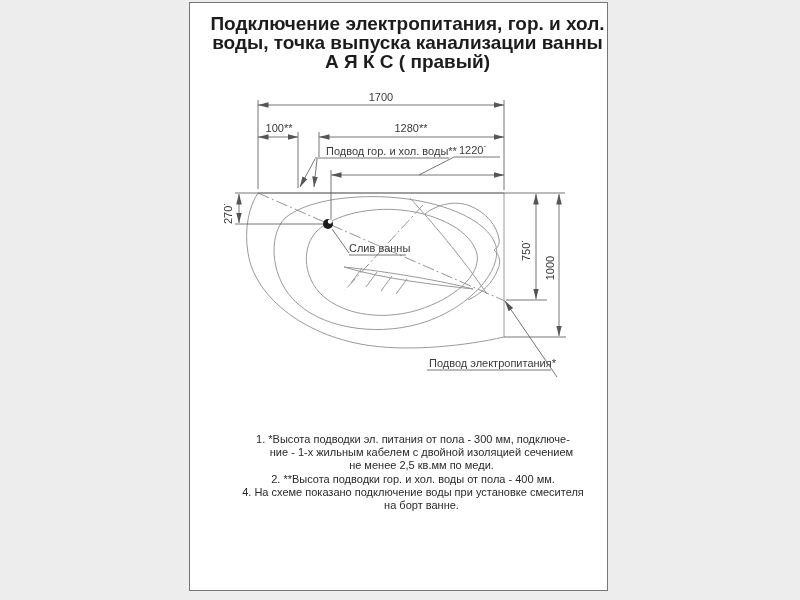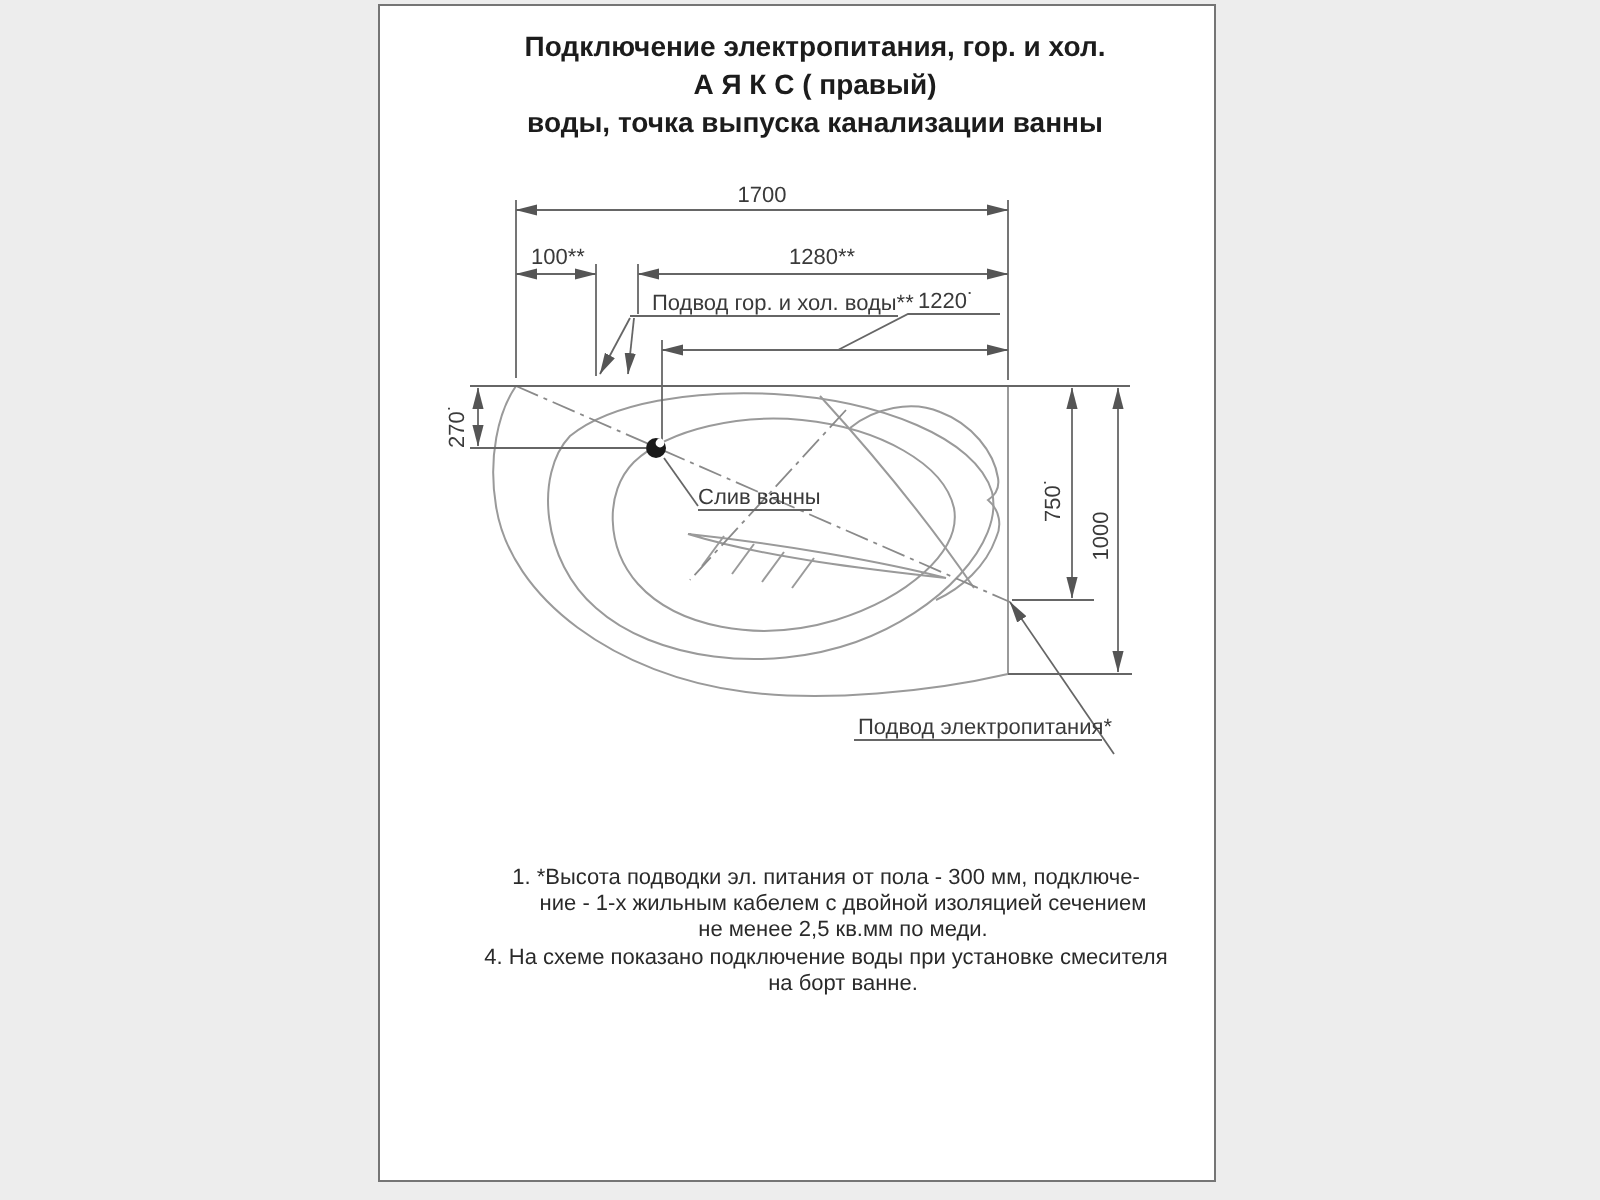--- a/index.html
+++ b/index.html
@@ -1,35 +1,35 @@
 <!DOCTYPE html>
 <html><head>
 <meta charset="utf-8">
 <style>
   html,body{margin:0;padding:0;}
   body{background:#ededed;font-family:"Liberation Sans",sans-serif;}
   #stage{position:relative;width:800px;height:600px;background:#ededed;overflow:hidden;}
   .page{position:absolute;left:189px;top:2px;width:419px;height:589px;background:#ffffff;border:1px solid #757575;box-sizing:border-box;}
-  .title{position:absolute;left:0px;top:11px;width:435px;text-align:center;font-weight:bold;font-size:14px;line-height:19px;color:#1c1c1c;}
+  .title{position:absolute;left:0px;top:11px;width:435px;text-align:center;font-weight:bold;font-size:19px;line-height:19px;color:#1c1c1c;}
   .drawing-svg{position:absolute;left:-1px;top:-1px;width:419px;height:589px;}
   .drawing-svg text{font-family:"Liberation Sans",sans-serif;font-size:11px;fill:#3a3a3a;}
   .notes{position:absolute;left:40px;top:430px;width:366px;font-size:11px;line-height:13.2px;color:#2a2a2a;}
   .notes .ln{white-space:nowrap;text-align:center;}
   .notes .ind{padding-left:17px;}
 </style>
 </head>
 <body>
 
 <div id="stage">
   <div class="page">
 
     <div class="title">
       <div>Подключение электропитания, гор. и хол.</div>
+      <div>воды, точка выпуска канализации ванны</div>
       <div>А Я К С  ( правый)</div>
-      <div>воды, точка выпуска канализации ванны</div>
     </div>
 
     <svg class="drawing-svg" viewBox="190 2 419 589" preserveAspectRatio="none">
       <defs>
         <marker id="aE" markerUnits="userSpaceOnUse" markerWidth="11" markerHeight="8" refX="10.5" refY="4" orient="auto">
           <path d="M10.8,4 L0,1.2 L0,6.8 Z" fill="#555"></path>
         </marker>
         <marker id="aS" markerUnits="userSpaceOnUse" markerWidth="11" markerHeight="8" refX="0.5" refY="4" orient="auto">
           <path d="M0.2,4 L11,1.2 L11,6.8 Z" fill="#555"></path>
         </marker>
@@ -98,18 +98,19 @@
 
       <text x="327" y="155">Подвод гор. и хол. воды**</text>
       <text x="350" y="252">Слив ванны</text>
       <text x="430" y="367">Подвод электропитания*</text>
     </svg>
 
     <div class="notes">
       <div class="ln">1. *Высота подводки эл. питания от пола - 300 мм, подключе-</div>
       <div class="ln ind">ние - 1-х жильным кабелем с двойной изоляцией сечением</div>
       <div class="ln ind">не менее 2,5 кв.мм по меди.</div>
+      <div class="ln">2. **Высота подводки гор. и хол. воды от пола - 400 мм.</div>
       <div class="ln">4. На схеме показано подключение воды при установке смесителя</div>
       <div class="ln ind">на борт ванне.</div>
     </div>
 
   </div>
 </div>
 
 </body></html>

